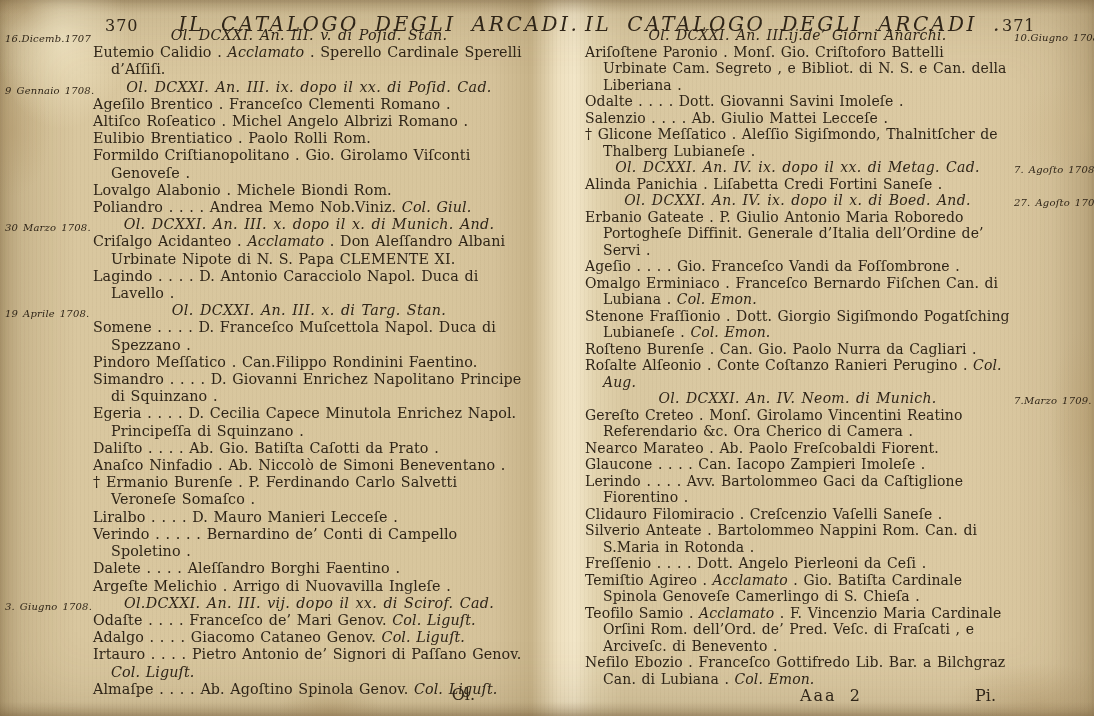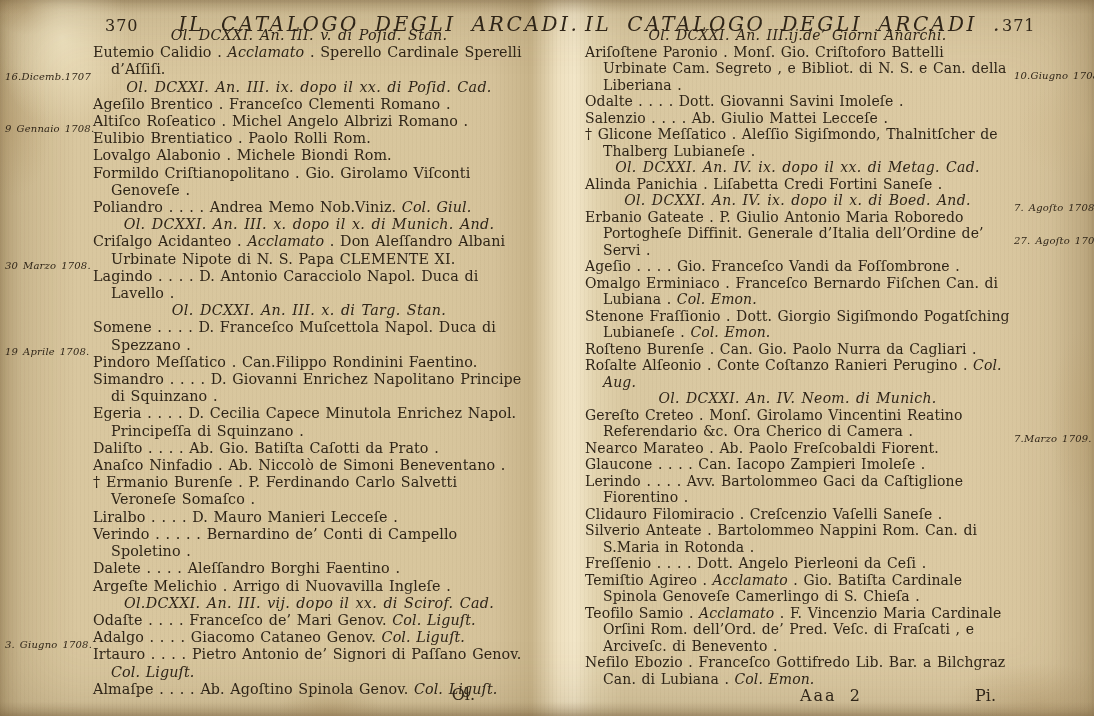--- a/index.html
+++ b/index.html
@@ -39,21 +39,21 @@
   .page-body{position:absolute;top:27px;}
   .left  .page-body{left:93px;width:432px;font-size:14.3px;line-height:17.2px;}
   .right .page-body{left:38px;width:425px;font-size:14px;line-height:16.5px;}
 
   .heading{position:relative;text-align:center;font-style:italic;
     letter-spacing:0.3px;word-spacing:1.5px;}
   .entry{padding-left:18px;text-indent:-18px;word-spacing:1px;letter-spacing:0.1px;}
   .it{font-style:italic;}
 
   .margin-date{position:absolute;top:3px;font-style:italic;font-size:10px;
-    letter-spacing:0.2px;white-space:nowrap;text-indent:0;margin-top:38px;}
+    letter-spacing:0.2px;white-space:nowrap;text-indent:0;}
   .left  .margin-date{left:-88px;width:86px;text-align:left;}
   .right .margin-date{right:-96px;width:92px;text-align:left;}
 
   .page-footer{position:absolute;bottom:12px;font-size:16px;}
   .left  .page-footer{left:93px;width:432px;text-align:right;padding-right:50px;box-sizing:border-box;}
   .right .page-footer{left:38px;width:425px;height:18px;margin-top:20px;}
   .signature{position:absolute;left:215px;letter-spacing:2px;word-spacing:6px;}
   .catchword-r{position:absolute;right:14px;}
 </style>
 </head>
@@ -66,22 +66,22 @@
       <span class="page-number">370</span>
       <span class="running-title">IL CATALOGO DEGLI ARCADI.</span>
     </header>
     <div class="page-body" id="body-left">
         <div class="heading"><span class="margin-date">16.Dicemb.1707</span><span>Ol. DCXXI. An. III. v. di Poſid. Stan.</span></div>
         <div class="entry"><span>Eutemio Calidio . </span><span class="it">Acclamato</span><span> . Sperello Cardinale Sperelli d’Aſſiſi.</span></div>
         <div class="heading"><span class="margin-date">9 Gennaio 1708.</span><span>Ol. DCXXI. An. III. ix. dopo il xx. di Poſid. Cad.</span></div>
         <div class="entry"><span>Ageſilo Brentico . Franceſco Clementi Romano .</span></div>
         <div class="entry"><span>Altiſco Roſeatico . Michel Angelo Albrizi Romano .</span></div>
         <div class="entry"><span>Eulibio Brentiatico . Paolo Rolli Rom.</span></div>
+        <div class="entry"><span>Formildo Criſtianopolitano . Gio. Girolamo Viſconti Genoveſe .</span></div>
         <div class="entry"><span>Lovalgo Alabonio . Michele Biondi Rom.</span></div>
-        <div class="entry"><span>Formildo Criſtianopolitano . Gio. Girolamo Viſconti Genoveſe .</span></div>
         <div class="entry"><span>Poliandro . . . . Andrea Memo Nob.Viniz. </span><span class="it">Col. Giul.</span></div>
         <div class="heading"><span class="margin-date">30 Marzo 1708.</span><span>Ol. DCXXI. An. III. x. dopo il x. di Munich. And.</span></div>
         <div class="entry"><span>Criſalgo Acidanteo . </span><span class="it">Acclamato</span><span> . Don Aleſſandro Albani Urbinate Nipote di N. S. Papa CLEMENTE XI.</span></div>
         <div class="entry"><span>Lagindo . . . . D. Antonio Caracciolo Napol. Duca di Lavello .</span></div>
         <div class="heading"><span class="margin-date">19 Aprile 1708.</span><span>Ol. DCXXI. An. III. x. di Targ. Stan.</span></div>
         <div class="entry"><span>Somene . . . . D. Franceſco Muſcettola Napol. Duca di Spezzano .</span></div>
         <div class="entry"><span>Pindoro Meſſatico . Can.Filippo Rondinini Faentino.</span></div>
         <div class="entry"><span>Simandro . . . . D. Giovanni Enrichez Napolitano Principe di Squinzano .</span></div>
         <div class="entry"><span>Egeria . . . . D. Cecilia Capece Minutola Enrichez Napol. Principeſſa di Squinzano .</span></div>
         <div class="entry"><span>Daliſto . . . . Ab. Gio. Batiſta Caſotti da Prato .</span></div>

